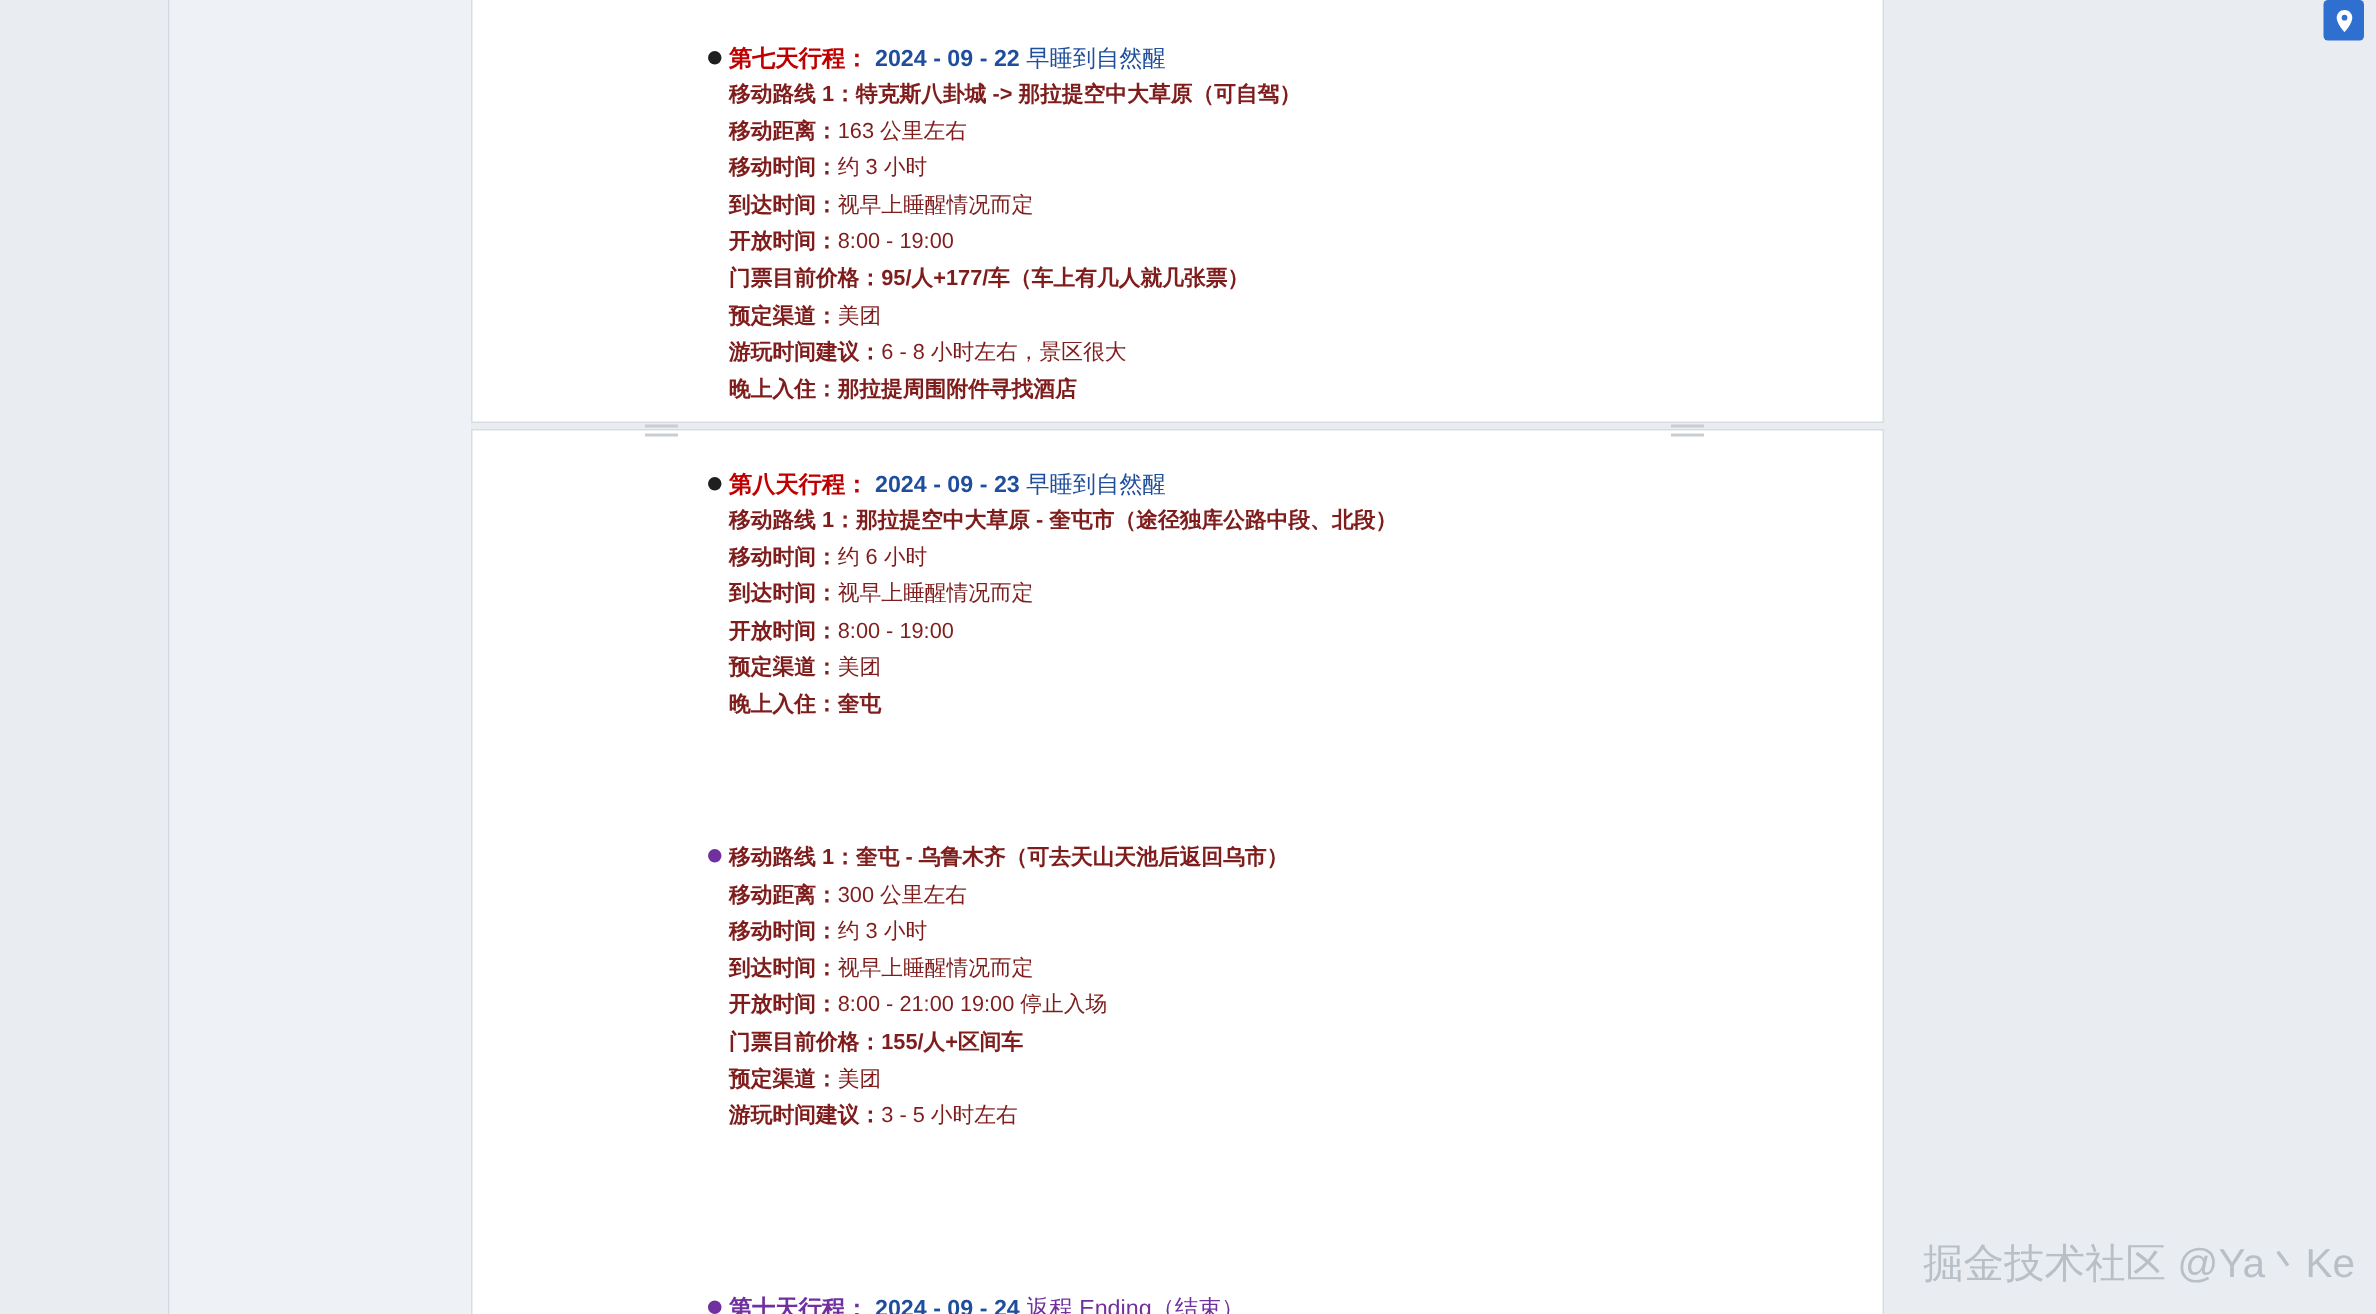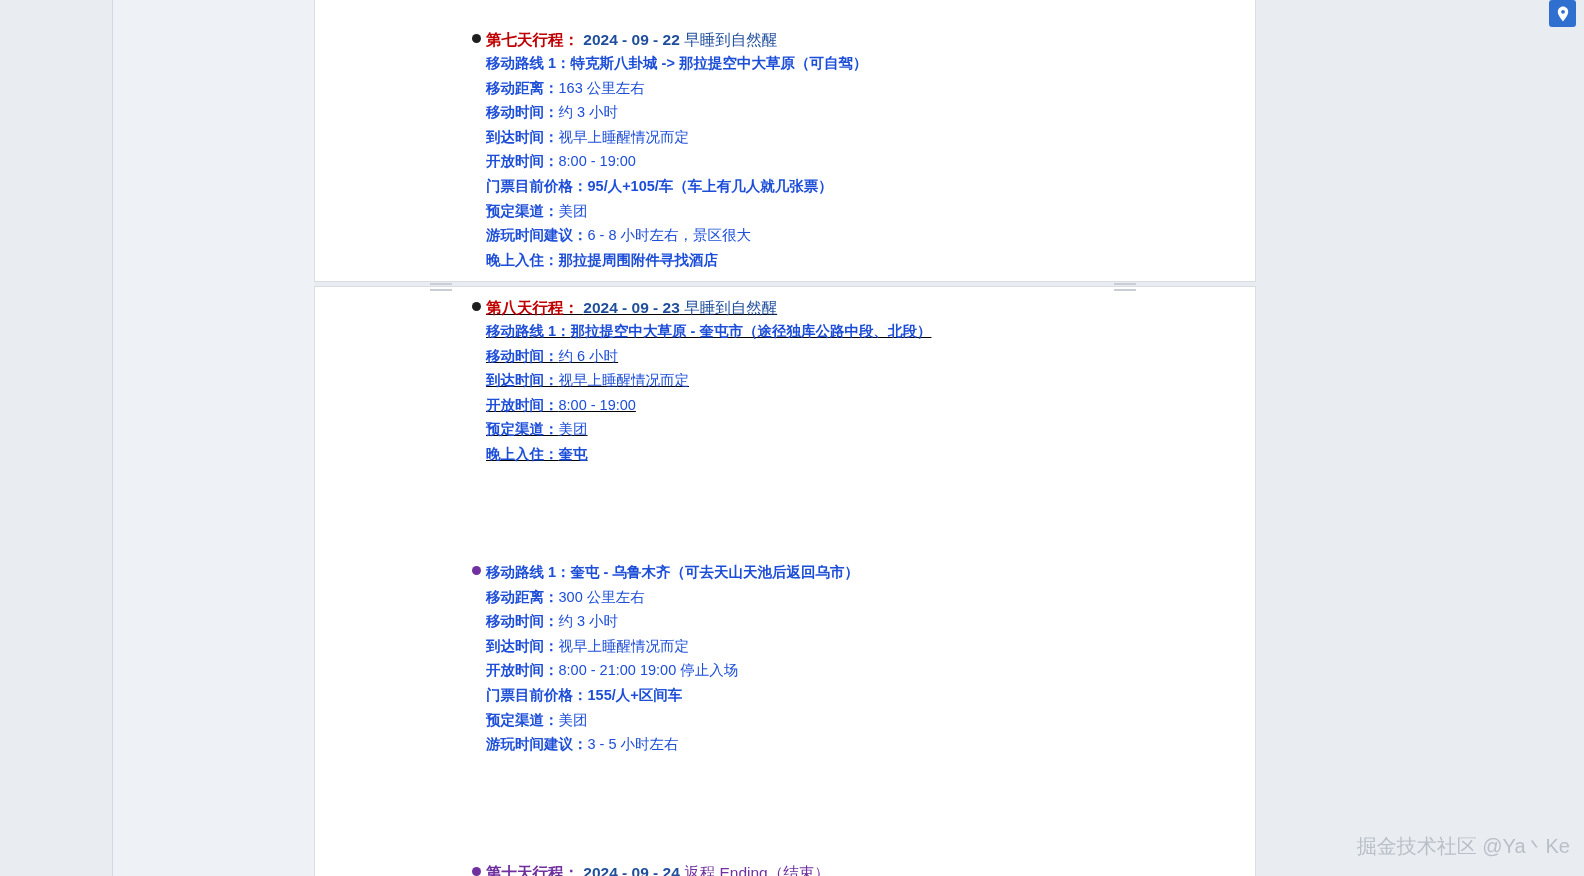--- a/index.html
+++ b/index.html
@@ -107,21 +107,21 @@
     color: #1f4e9c;
     font-weight: bold;
   }
   .head .note {
     color: #1f4e9c;
   }
   .head .note.purple { color: #7030a0; }
   .row {
     font-size: 14.5px;
     line-height: 24.6px;
-    color: #1d4ed8;
+    color: #7f1d1d;
     white-space: nowrap;
   }
   .row b { font-weight: bold; }
   .row .val { font-weight: normal; }
   .row .valb { font-weight: bold; }
   .sub {
     font-size: 18px;
     line-height: 24px;
     color: #7030a0;
     font-weight: bold;
@@ -137,21 +137,21 @@
     display: flex;
     align-items: center;
     justify-content: center;
   }
   .pin-badge svg { display: block; }
   
   .watermark {
     position: absolute;
     right: 14px;
     bottom: 16px;
-    font-size: 20px;
+    font-size: 27px;
     color: #b9bfc7;
     font-family: "Liberation Sans", sans-serif;
     white-space: nowrap;
   }
 </style>
 </head>
 <body>
 
 <div class="canvas">
 
@@ -183,27 +183,27 @@
       <div class="head">
         <span class="day">第七天行程：</span>
         <span class="date">2024 - 09 - 22</span>
         <span class="note">早睡到自然醒</span>
       </div>
       <div class="row"><b>移动路线 1：</b><span class="valb">特克斯八卦城  -&gt;  那拉提空中大草原（可自驾）</span></div>
       <div class="row"><b>移动距离：</b><span class="val">163 公里左右</span></div>
       <div class="row"><b>移动时间：</b><span class="val">约 3 小时</span></div>
       <div class="row"><b>到达时间：</b><span class="val">视早上睡醒情况而定</span></div>
       <div class="row"><b>开放时间：</b><span class="val">8:00 - 19:00</span></div>
-      <div class="row"><b>门票目前价格：</b><span class="valb">95/人+105/车（车上有几人就几张票）</span></div>
+      <div class="row"><b>门票目前价格：</b><span class="valb">95/人+177/车（车上有几人就几张票）</span></div>
       <div class="row"><b>预定渠道：</b><span class="val">美团</span></div>
       <div class="row"><b>游玩时间建议：</b><span class="val">6 - 8 小时左右，景区很大</span></div>
       <div class="row"><b>晚上入住：</b><span class="valb">那拉提周围附件寻找酒店</span></div>
     </div>
 
-    <div class="entry" style="top:276px;text-decoration:underline;">
+    <div class="entry" style="top:292px;">
       <div class="bullet"></div>
       <div class="head">
         <span class="day">第八天行程：</span>
         <span class="date">2024 - 09 - 23</span>
         <span class="note">早睡到自然醒</span>
       </div>
       <div class="row"><b>移动路线 1：</b><span class="valb">那拉提空中大草原  -  奎屯市（途径独库公路中段、北段）</span></div>
       <div class="row"><b>移动时间：</b><span class="val">约 6 小时</span></div>
       <div class="row"><b>到达时间：</b><span class="val">视早上睡醒情况而定</span></div>
       <div class="row"><b>开放时间：</b><span class="val">8:00 - 19:00</span></div>

